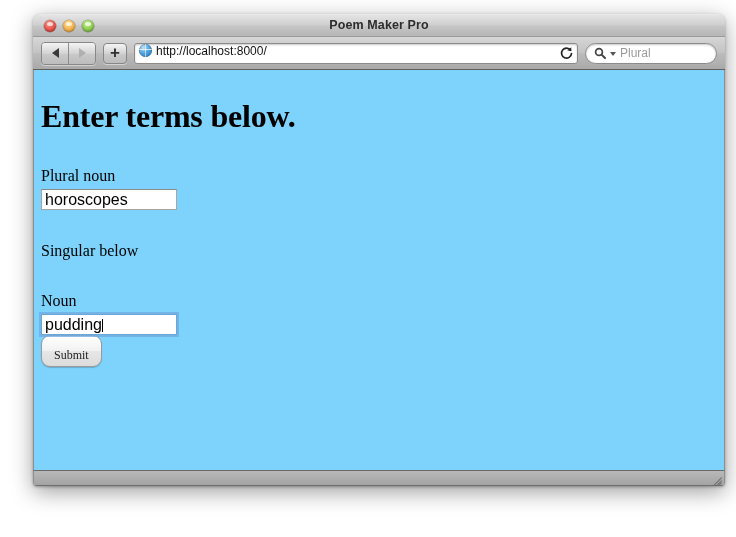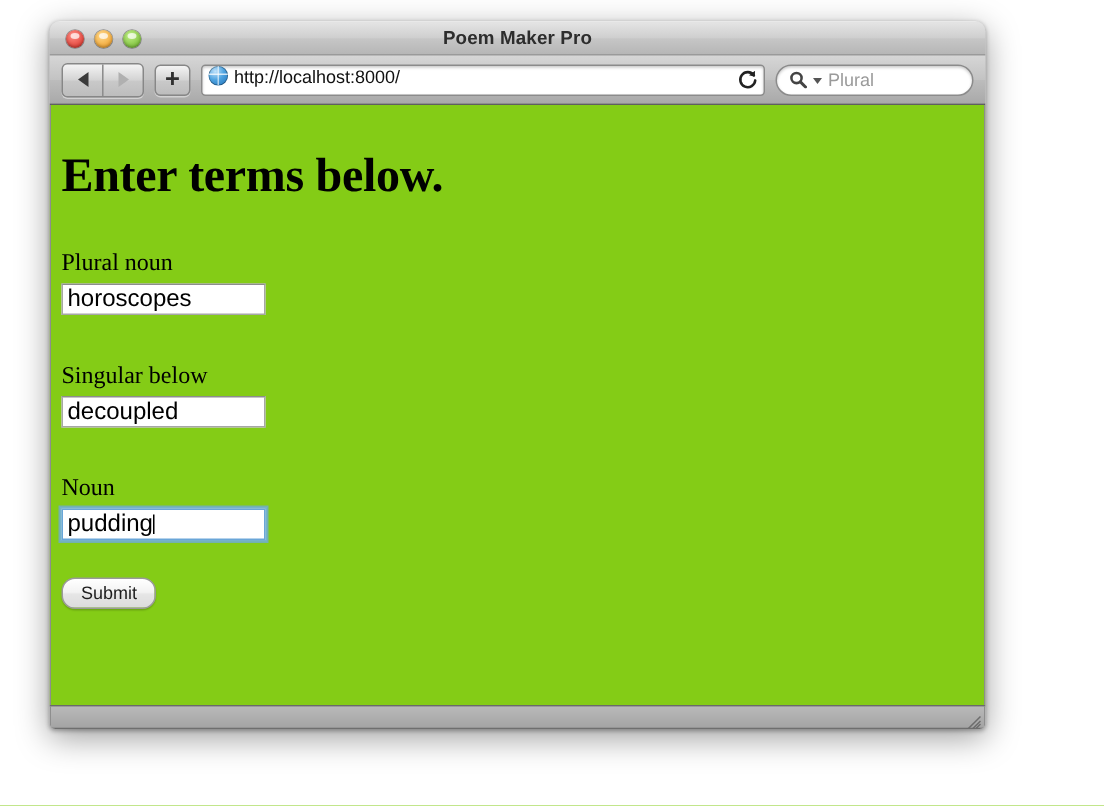--- a/index.html
+++ b/index.html
@@ -13,21 +13,21 @@
     font-family: "Liberation Sans", sans-serif;
     overflow: hidden;
     position: relative;
   }
 
   
   #browser-window {
     position: absolute;
     left: 33px;
     top: 14px;
-    width: 624px;
+    width: 692px;
     height: 472px;
     border-radius: 7px 7px 4px 4px;
     box-shadow: 0 6px 22px rgba(0,0,0,0.38), 0 1px 3px rgba(0,0,0,0.3);
     background: #d6d6d6;
     overflow: hidden;
   }
 
   
   #titlebar {
     position: relative;
@@ -211,21 +211,21 @@
   #search-placeholder {
     font-size: 12px;
     color: #9a9a9a;
     margin-left: 4px;
     font-family: "Liberation Sans", sans-serif;
   }
 
   
   #content {
     height: 400px;
-    background: #84cc16;
+    background: #7dd3fc;
     border-left: 1px solid #8e8e8e;
     border-right: 1px solid #8e8e8e;
     box-sizing: border-box;
     padding: 20px 18px 0 7px;
     overflow: hidden;
   }
   #page-heading {
     font-family: "Liberation Serif", serif;
     font-size: 32px;
     font-weight: bold;
@@ -264,29 +264,28 @@
   }
   .caret {
     display: inline-block;
     width: 1px;
     height: 13px;
     background: #000;
     vertical-align: -2px;
     margin-left: 0px;
   }
   #submit-button {
-    margin-top: 25px;
     display: inline-block;
     border: 1px solid #9a9a9a;
     border-radius: 9px;
     background: linear-gradient(to bottom, #ffffff 0%, #f2f2f2 48%, #e6e6e6 52%, #dcdcdc 100%);
-    font-family: Liberation Sans, sans-serif;
+    font-family: Liberation Serif, serif;
     font-size: 12px;
     color: #1d1d1d;
-    padding: 2px 12px 3px 12px;
+    padding: 12px 12px 3px 12px;
     box-shadow: 0 1px 1px rgba(0,0,0,0.18);
   }
 
   
   #statusbar {
     height: 16px;
     background: linear-gradient(to bottom, #b9b9b9, #a4a4a4);
     border-top: 1px solid #6a6a6a;
     border-left: 1px solid #8e8e8e;
     border-right: 1px solid #8e8e8e;
@@ -365,21 +364,20 @@
     <h1 id="page-heading">Enter terms below.</h1>
     <form id="term-form">
         <div class="field-row">
           <div class="field-label">Plural noun</div>
           <div class="text-input"><span>horoscopes</span></div>
         </div>
         <div class="field-row">
           <div class="field-label">Singular below</div>
         </div>
         <div class="field-row">
-          <div class="text-input"><span>decoupled</span></div>
         </div>
         <div class="field-row focused">
           <div class="field-label">Noun</div>
           <div class="text-input"><span>pudding</span><span class="caret"></span></div>
         </div>
       </form>
     <div id="submit-button">Submit</div>
   </div>
 
   <div id="statusbar">

